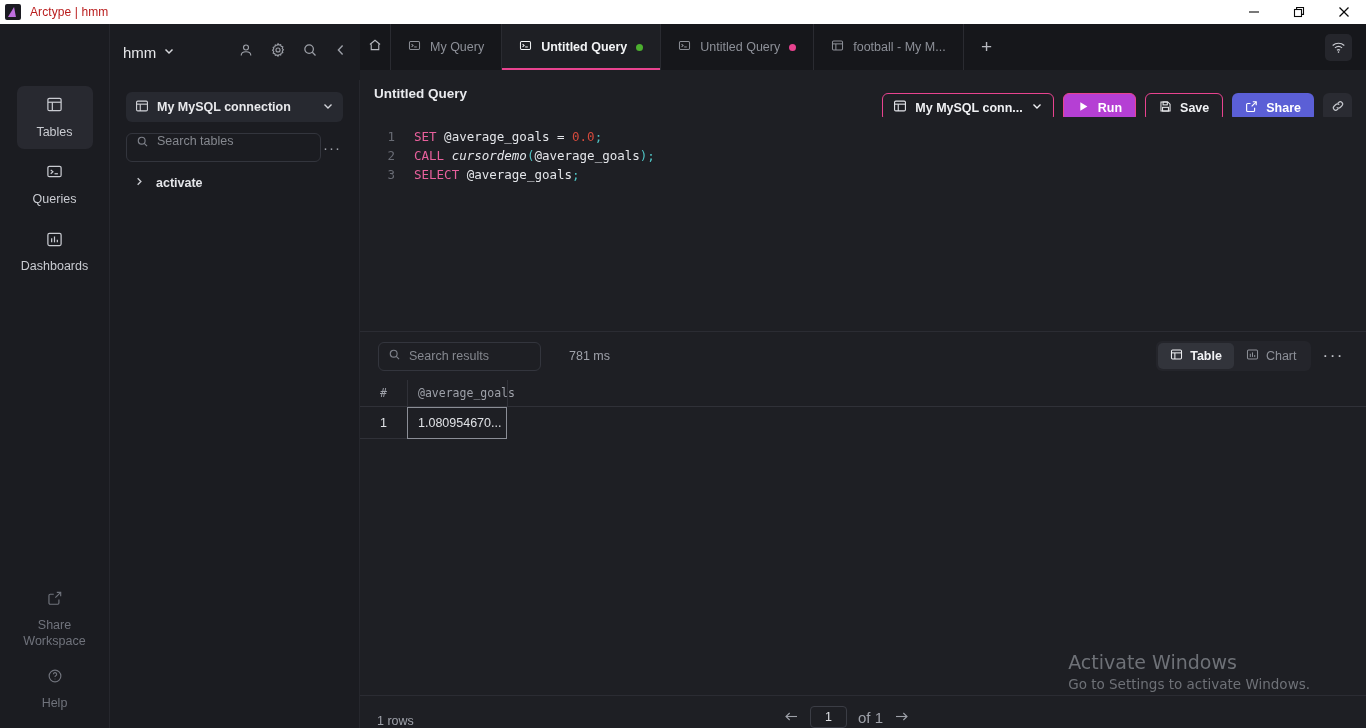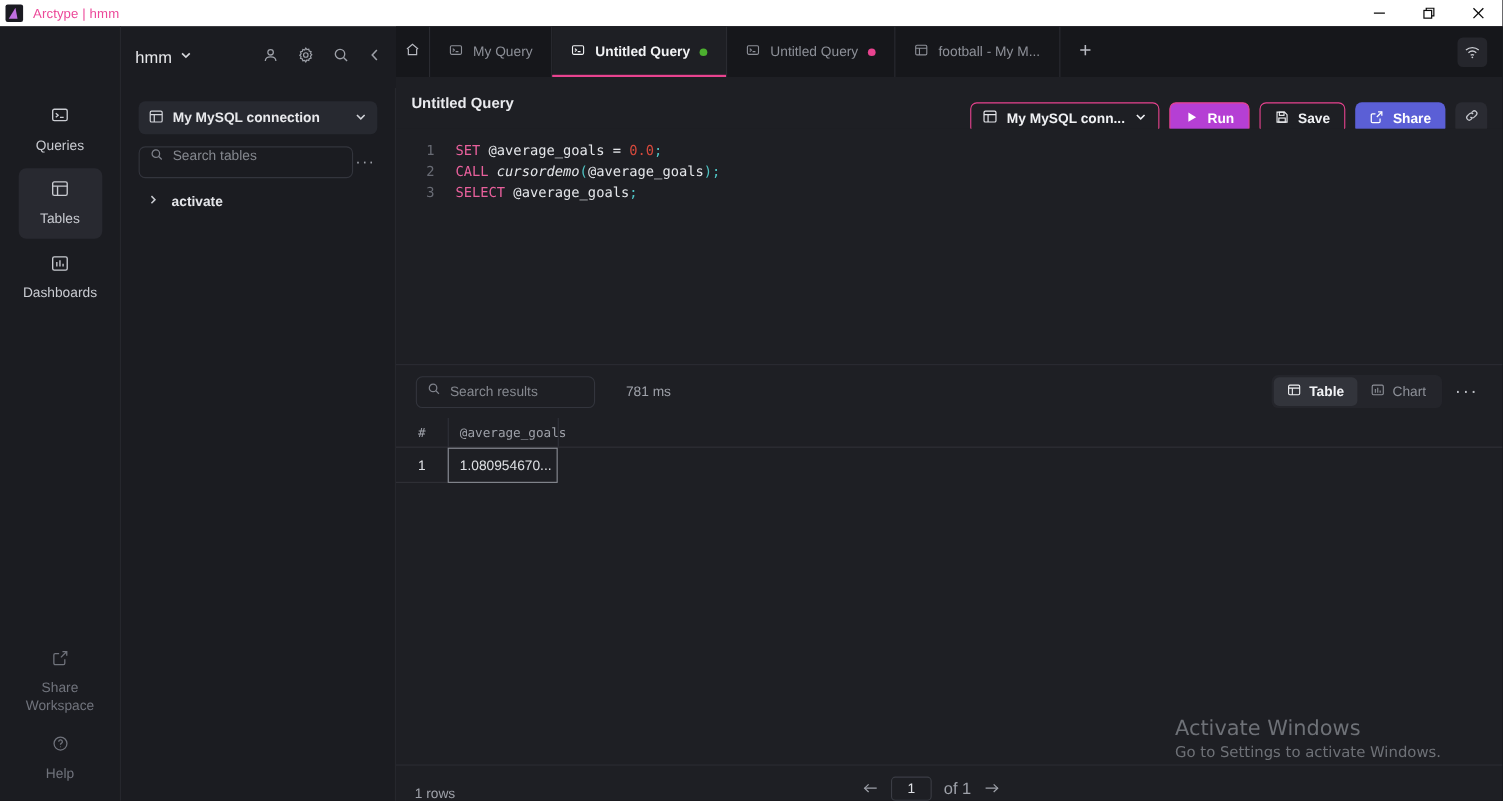--- a/index.html
+++ b/index.html
@@ -17,21 +17,21 @@
     background: #ffffff; display: flex; align-items: center;
   }
   .tb-logo { width: 16px; height: 16px; margin-left: 5px; position: relative; flex: none;
              background: #1b1b22; border-radius: 2px; overflow: hidden; }
   .tb-logo::after {
     content: ""; position: absolute; left: 4px; top: 3px;
     width: 0; height: 0; border-left: 4px solid transparent;
     border-right: 4px solid transparent; border-bottom: 10px solid #c06fe0;
     transform: skewX(-12deg);
   }
-  .tb-title { font-size: 12px; color: #ec4899; margin-left: 9px; letter-spacing: .1px; }
+  .tb-title { font-size: 12px; color: #b91c1c; margin-left: 9px; letter-spacing: .1px; }
   .tb-btns { margin-left: auto; display: flex; height: 24px; }
   .tb-btn { width: 45px; height: 24px; display: flex; align-items: center; justify-content: center;
             color: #0a0a0a; font-size: 12px; }
   .tb-btn svg { display: block; }
 
   
   .rail {
     position: absolute; left: 0; top: 24px; width: 110px; height: 704px;
     background: #1b1c21; border-right: 1px solid #26272d;
     display: flex; flex-direction: column; align-items: center;
@@ -229,40 +229,40 @@
         <line x1="1.5" y1="1.5" x2="10.5" y2="10.5" stroke="currentColor" stroke-width="1.2"></line>
         <line x1="10.5" y1="1.5" x2="1.5" y2="10.5" stroke="currentColor" stroke-width="1.2"></line>
       </svg>
     </div>
   </div>
 </div>
 
 <div class="rail">
   <div class="rail-top-pad"></div>
 
+  <div class="rail-item active">
+    <span class="ic">
+      <svg width="17" height="17" viewBox="0 0 18 18" fill="none" stroke="currentColor" stroke-width="1.3">
+        <rect x="2" y="2.5" width="14" height="13" rx="1.6"></rect>
+          <line x1="2" y1="6.6" x2="16" y2="6.6"></line>
+          <line x1="6.7" y1="6.6" x2="6.7" y2="15.5"></line>
+      </svg>
+    </span>
+    <span>Tables</span>
+  </div>
+
   <div class="rail-item">
     <span class="ic">
       <svg width="17" height="17" viewBox="0 0 18 18" fill="none" stroke="currentColor" stroke-width="1.3">
         <rect x="2" y="3.5" width="14" height="11" rx="1.6"></rect>
           <polyline points="5,7.3 7.3,9.3 5,11.3"></polyline>
           <line x1="9" y1="11.4" x2="12.6" y2="11.4"></line>
       </svg>
     </span>
     <span>Queries</span>
-  </div>
-
-  <div class="rail-item active">
-    <span class="ic">
-      <svg width="17" height="17" viewBox="0 0 18 18" fill="none" stroke="currentColor" stroke-width="1.3">
-        <rect x="2" y="2.5" width="14" height="13" rx="1.6"></rect>
-          <line x1="2" y1="6.6" x2="16" y2="6.6"></line>
-          <line x1="6.7" y1="6.6" x2="6.7" y2="15.5"></line>
-      </svg>
-    </span>
-    <span>Tables</span>
   </div>
 
   <div class="rail-item">
     <span class="ic">
       <svg width="17" height="17" viewBox="0 0 18 18" fill="none" stroke="currentColor" stroke-width="1.3">
         <rect x="2" y="2.6" width="14" height="12.8" rx="1.6"></rect>
         <line x1="6" y1="12" x2="6" y2="7.6"></line>
           <line x1="9" y1="12" x2="9" y2="5.8"></line>
           <line x1="12" y1="12" x2="12" y2="9.3"></line>
       </svg>

